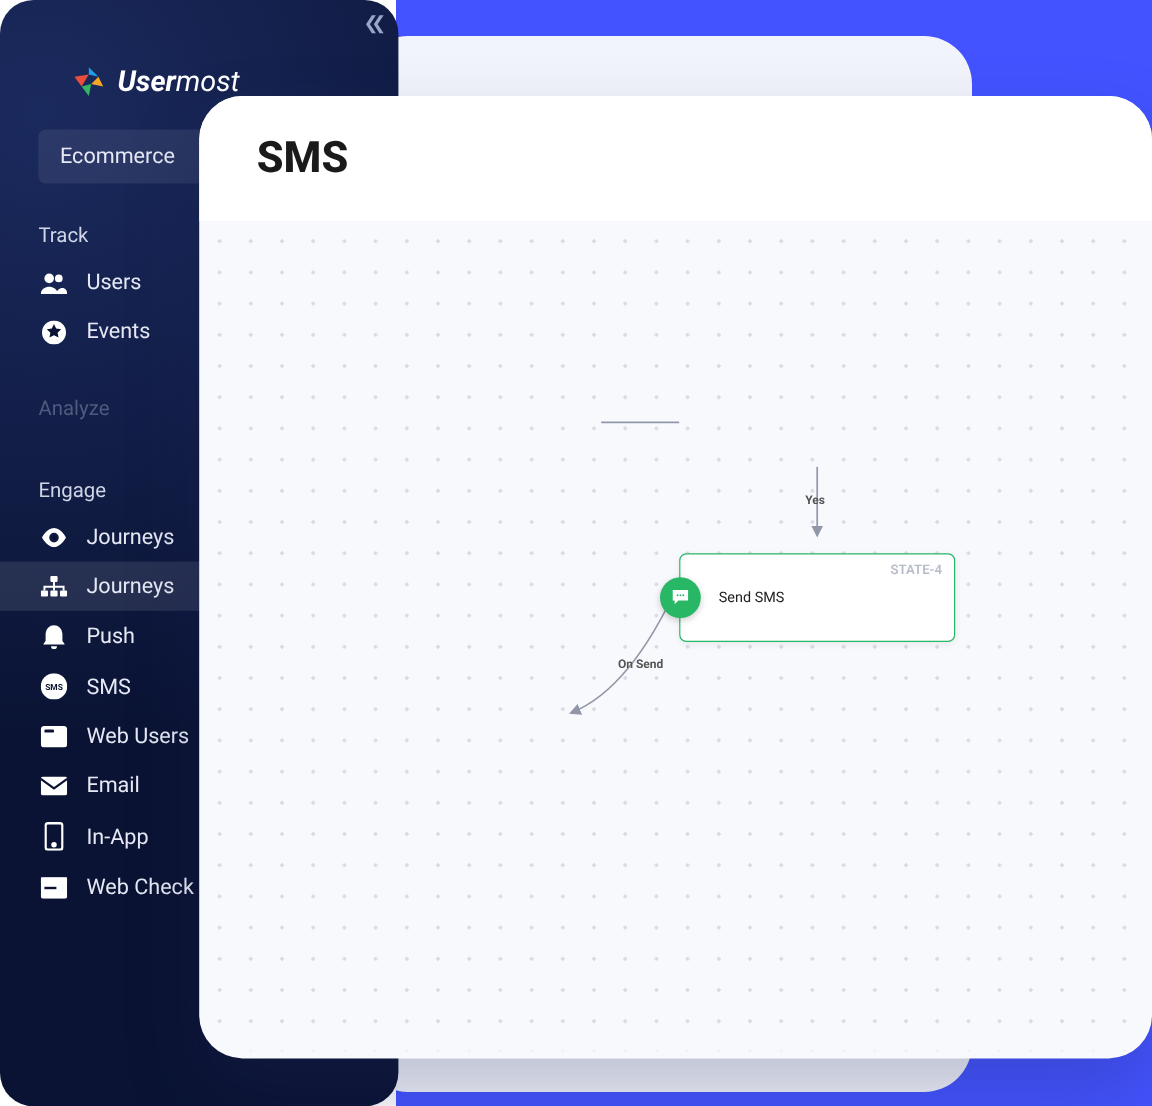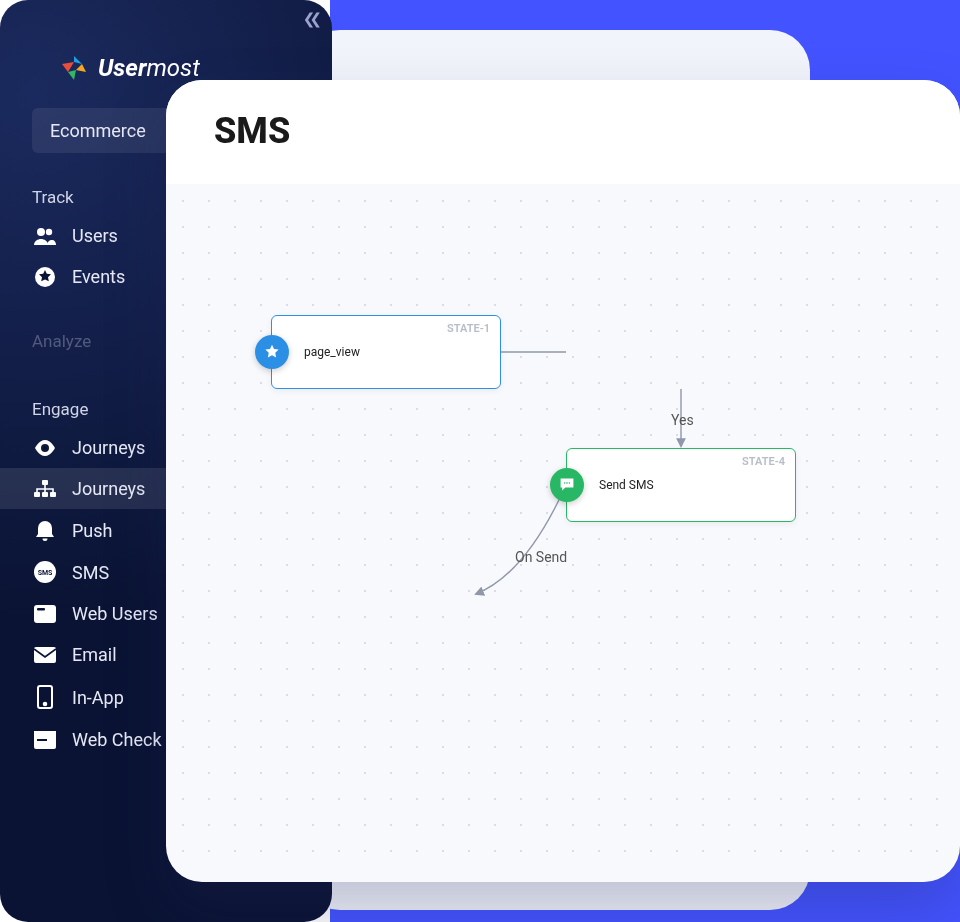--- a/index.html
+++ b/index.html
@@ -34,23 +34,23 @@
   .node { position:absolute; width:230px; height:74px; background:#fff; border-radius:6px;
           border:1px solid; box-shadow:0 2px 6px rgba(0,0,0,0.06);}
   .node .state { position:absolute; top:6px; right:10px; font-size:11px; color:#b7bcc9; font-weight:600;}
   .node .label { position:absolute; top:50%; left:32px; transform:translateY(-50%);
                  font-size:12px; color:#222; }
   .node .badge { position:absolute; width:34px; height:34px; border-radius:50%; top:50%; left:-17px;
                  transform:translateY(-50%); display:flex; align-items:center; justify-content:center;
                  box-shadow:0 2px 6px rgba(0,0,0,0.2);}
   .node.blue   { border-color:#2f8fe6;} .badge.blue   { background:#2c8fe6;}
   .node.orange { border-color:#f0a326;} .badge.orange { background:#f0a326;}
-  .node.green  { border-color:#28b765;} .badge.green  { background:#28b765;}
+  .node.green  { border-color:#28b765;margin-top:13px;} .badge.green  { background:#28b765;}
   .node.red    { border-color:#e46a5e;} .badge.red    { background:#e46a5e;}
-  .edge-label { position:absolute; font-size:14px; color:#555; background:transparent;}
+  .edge-label { position:absolute; font-size:10px; color:#555; background:transparent;font-weight:bold;}
   svg.connectors { position:absolute; top:0; left:0; width:100%; height:100%; pointer-events:none;}
 </style>
 </head>
 <body>
 
 <div class="stage">
   <div class="bg-blue"></div>
   <div class="bg-card"></div>
 
   <aside class="sidebar">
@@ -195,29 +195,20 @@
           </marker>
         </defs>
         <line x1="335" y1="168" x2="400" y2="168" stroke="#8f97a8" stroke-width="1.4"></line>
         <line x1="515" y1="205" x2="515" y2="262" stroke="#8f97a8" stroke-width="1.4" marker-end="url(#arrow)"></line>
         <path d="M400 301 Q360 390 310 410" stroke="#8f97a8" stroke-width="1.4" fill="none" marker-end="url(#arrow)"></path>
       </svg>
 
       <div class="edge-label" style="left:505px; top:228px">Yes</div>
       <div class="edge-label" style="left:349px; top:365px">On Send</div>
 
-      <div class="node blue" style="left:105px; top:131px">
-        <span class="state">STATE-1</span>
-        <span class="badge blue">
-          <svg width="16" height="16" viewBox="0 0 20 20" fill="#fff">
-              <path d="M10 1l2.5 5.3 5.8.7-4.2 4 1 5.8L10 14l-5.1 2.8 1-5.8-4.2-4 5.8-.7z"></path>
-            </svg>
-        </span>
-        <span class="label">page_view</span>
-      </div>
 
 
       <div class="node green" style="left:400px; top:264px">
         <span class="state">STATE-4</span>
         <span class="badge green">
           <svg width="16" height="16" viewBox="0 0 20 20" fill="#fff">
               <path d="M2 2h16v11H8l-4 4v-4H2z"></path>
               <circle cx="7" cy="7.5" r="1" fill="#28b765"></circle>
               <circle cx="10" cy="7.5" r="1" fill="#28b765"></circle>
               <circle cx="13" cy="7.5" r="1" fill="#28b765"></circle>

